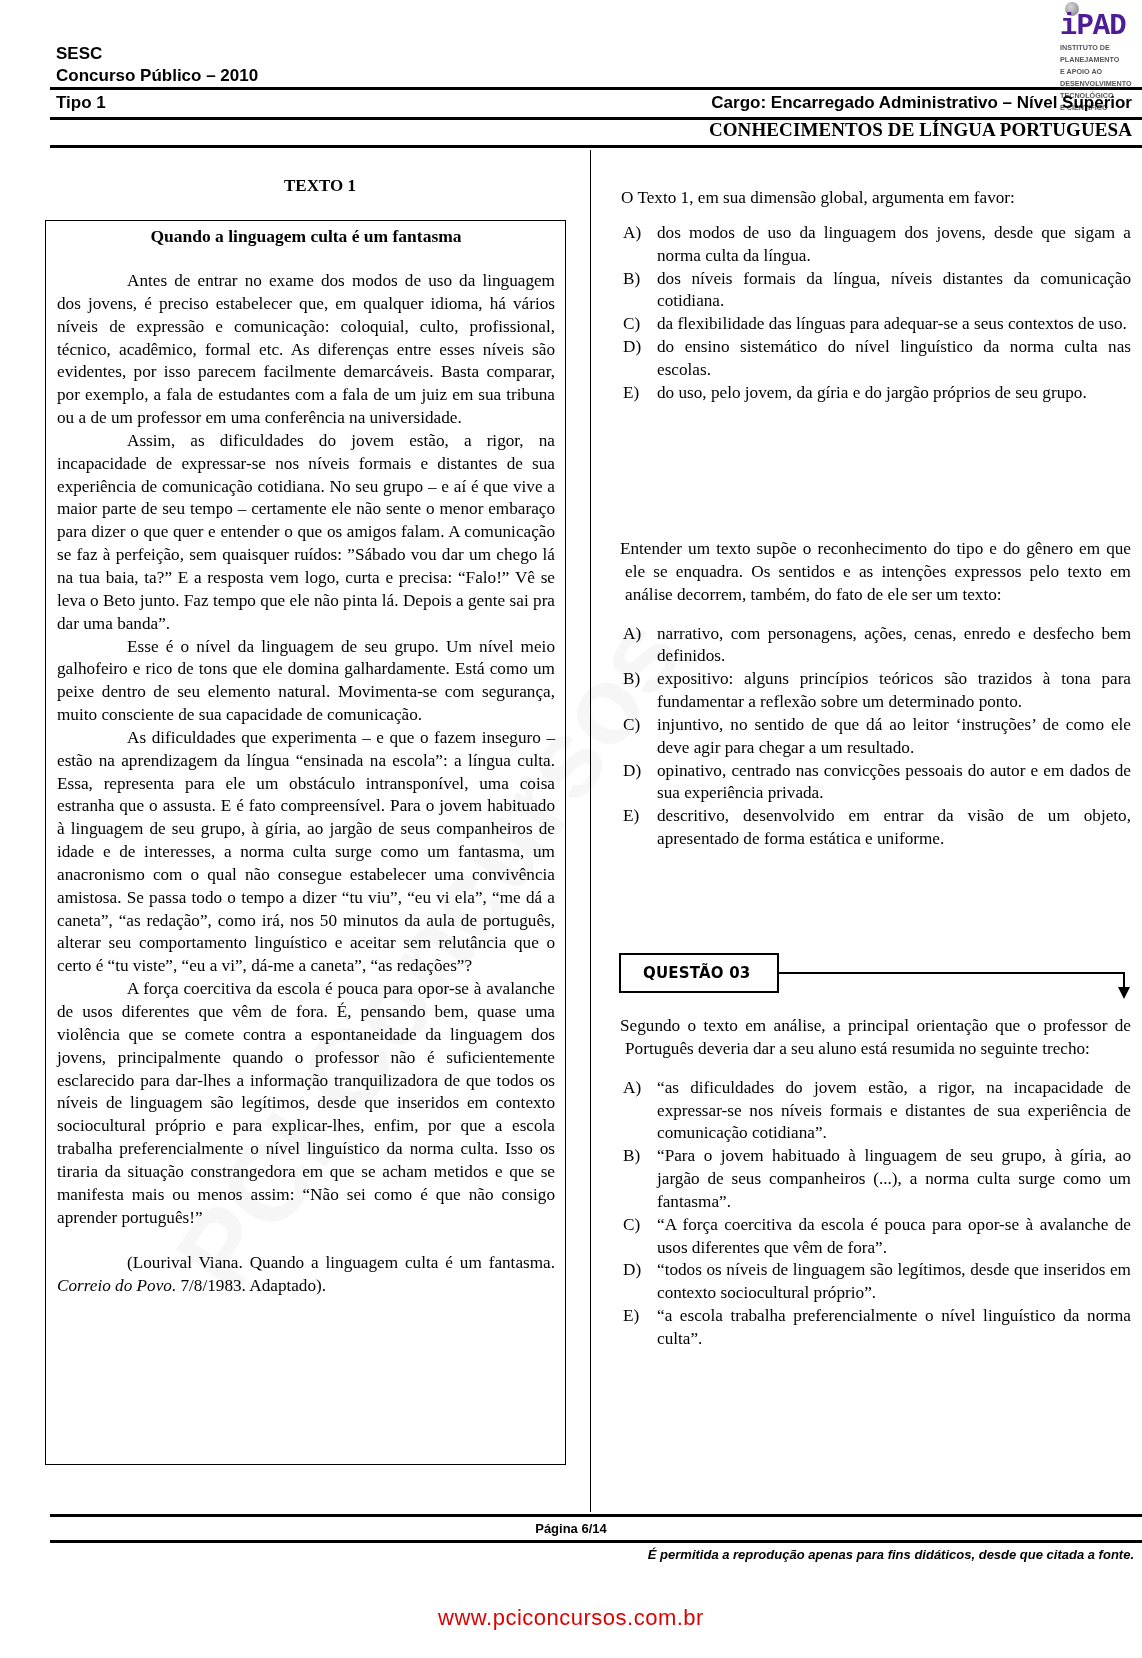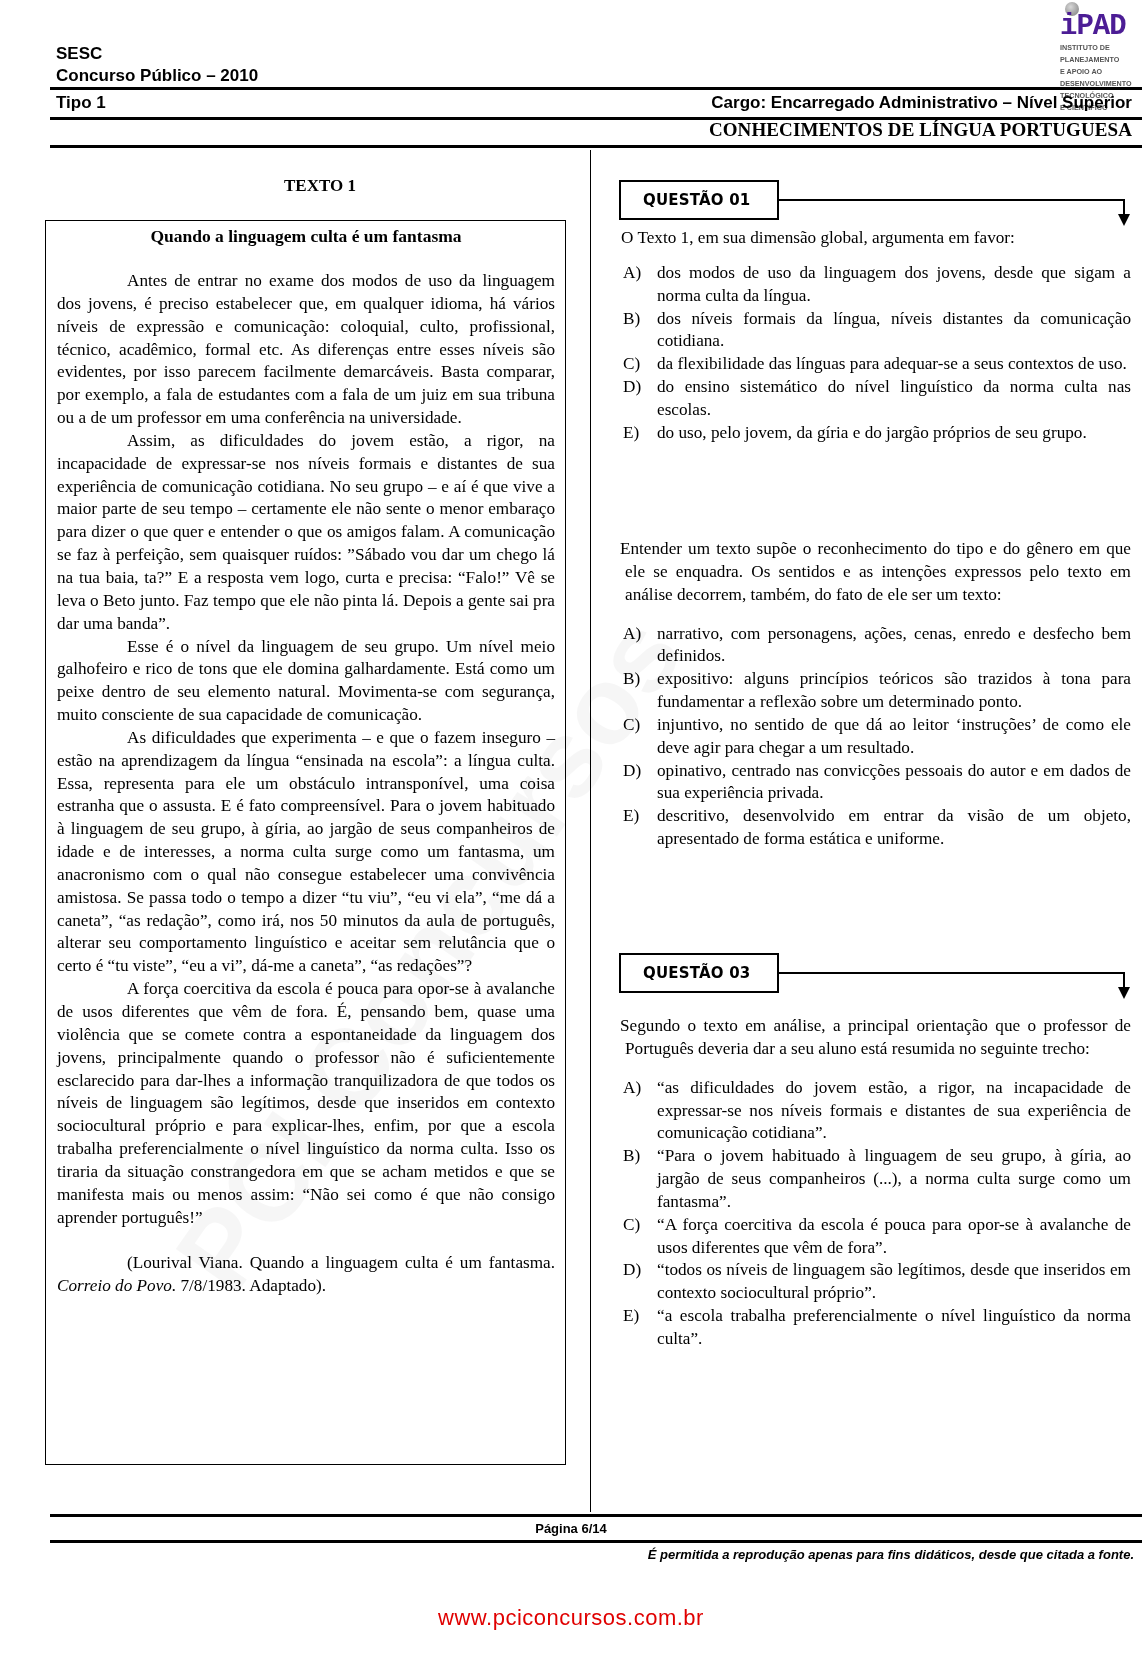--- a/index.html
+++ b/index.html
@@ -80,26 +80,20 @@
   <div class="text-title">Quando a linguagem culta é um fantasma</div>
   <p class="para">Antes de entrar no exame dos modos de uso da linguagem dos jovens, é preciso estabelecer que, em qualquer idioma, há vários níveis de expressão e comunicação: coloquial, culto, profissional, técnico, acadêmico, formal etc. As diferenças entre esses níveis são evidentes, por isso parecem facilmente demarcáveis. Basta comparar, por exemplo, a fala de estudantes com a fala de um juiz em sua tribuna ou a de um professor em uma conferência na universidade.</p>
   <p class="para">Assim, as dificuldades do jovem estão, a rigor, na incapacidade de expressar-se nos níveis formais e distantes de sua experiência de comunicação cotidiana. No seu grupo – e aí é que vive a maior parte de seu tempo – certamente ele não sente o menor embaraço para dizer o que quer e entender o que os amigos falam. A comunicação se faz à perfeição, sem quaisquer ruídos: ”Sábado vou dar um chego lá na tua baia, ta?” E a resposta vem logo, curta e precisa: “Falo!” Vê se leva o Beto junto. Faz tempo que ele não pinta lá. Depois a gente sai pra dar uma banda”.</p>
   <p class="para">Esse é o nível da linguagem de seu grupo. Um nível meio galhofeiro e rico de tons que ele domina galhardamente. Está como um peixe dentro de seu elemento natural. Movimenta-se com segurança, muito consciente de sua capacidade de comunicação.</p>
   <p class="para">As dificuldades que experimenta – e que o fazem inseguro – estão na aprendizagem da língua “ensinada na escola”: a língua culta. Essa, representa para ele um obstáculo intransponível, uma coisa estranha que o assusta. E é fato compreensível. Para o jovem habituado à linguagem de seu grupo, à gíria, ao jargão de seus companheiros de idade e de interesses, a norma culta surge como um fantasma, um anacronismo com o qual não consegue estabelecer uma convivência amistosa. Se passa todo o tempo a dizer “tu viu”, “eu vi ela”, “me dá a caneta”, “as redação”, como irá, nos 50 minutos da aula de português, alterar seu comportamento linguístico e aceitar sem relutância que o certo é “tu viste”, “eu a vi”, dá-me a caneta”, “as redações”?</p>
   <p class="para">A força coercitiva da escola é pouca para opor-se à avalanche de usos diferentes que vêm de fora. É, pensando bem, quase uma violência que se comete contra a espontaneidade da linguagem dos jovens, principalmente quando o professor não é suficientemente esclarecido para dar-lhes a informação tranquilizadora de que todos os níveis de linguagem são legítimos, desde que inseridos em contexto sociocultural próprio e para explicar-lhes, enfim, por que a escola trabalha preferencialmente o nível linguístico da norma culta. Isso os tiraria da situação constrangedora em que se acham metidos e que se manifesta mais ou menos assim: “Não sei como é que não consigo aprender português!”</p>
   <p class="cite"><span>(Lourival Viana. Quando a linguagem culta é um fantasma. </span><i>Correio do Povo.</i><span> 7/8/1983. Adaptado).</span></p>
 </div>
 
 <div class="q" style="top:180px;">
-  <div class="q-head">
-    <div class="q-badge">QUESTÃO 01</div>
-    <div class="q-line"></div>
-    <div class="q-vline"></div>
-    <div class="q-arrow"></div>
-  </div>
   <p class="q-stem" style="margin-top:7px;">O Texto 1, em sua dimensão global, argumenta em favor:</p>
   <ul class="opts" style="margin-top:12px;">
     <li class="opt">
         <span class="opt-letter">A)</span>
         <span class="opt-text">dos modos de uso da linguagem dos jovens, desde que sigam a norma culta da língua.</span>
       </li>
     <li class="opt">
         <span class="opt-letter">B)</span>
         <span class="opt-text">dos níveis formais da língua, níveis distantes da comunicação cotidiana.</span>
       </li>

